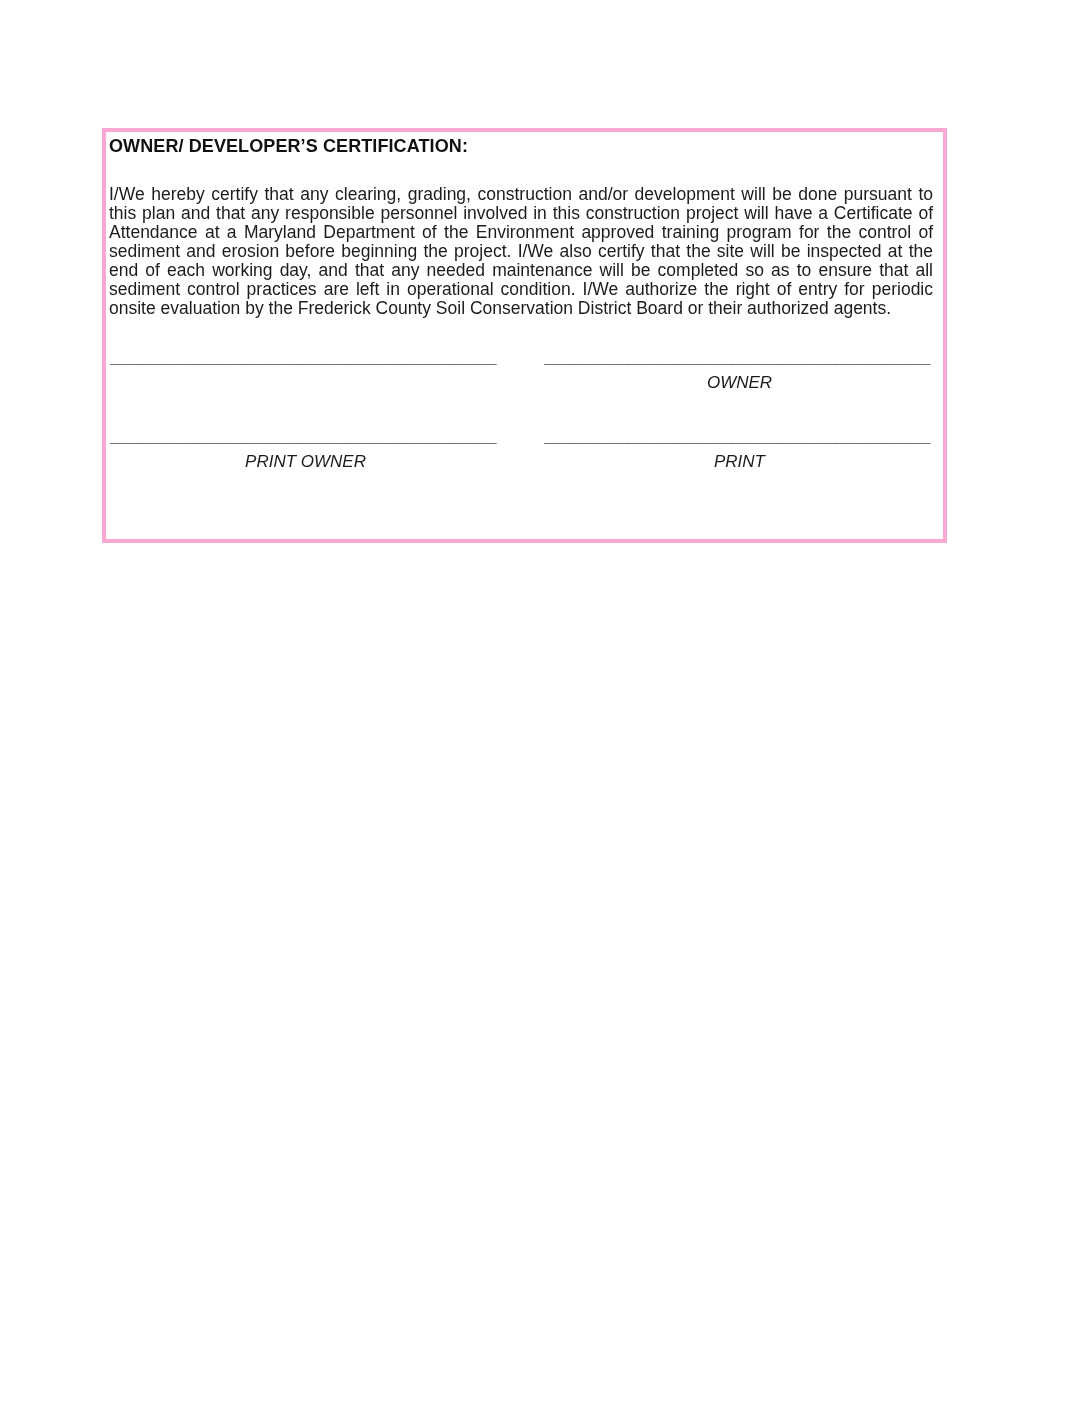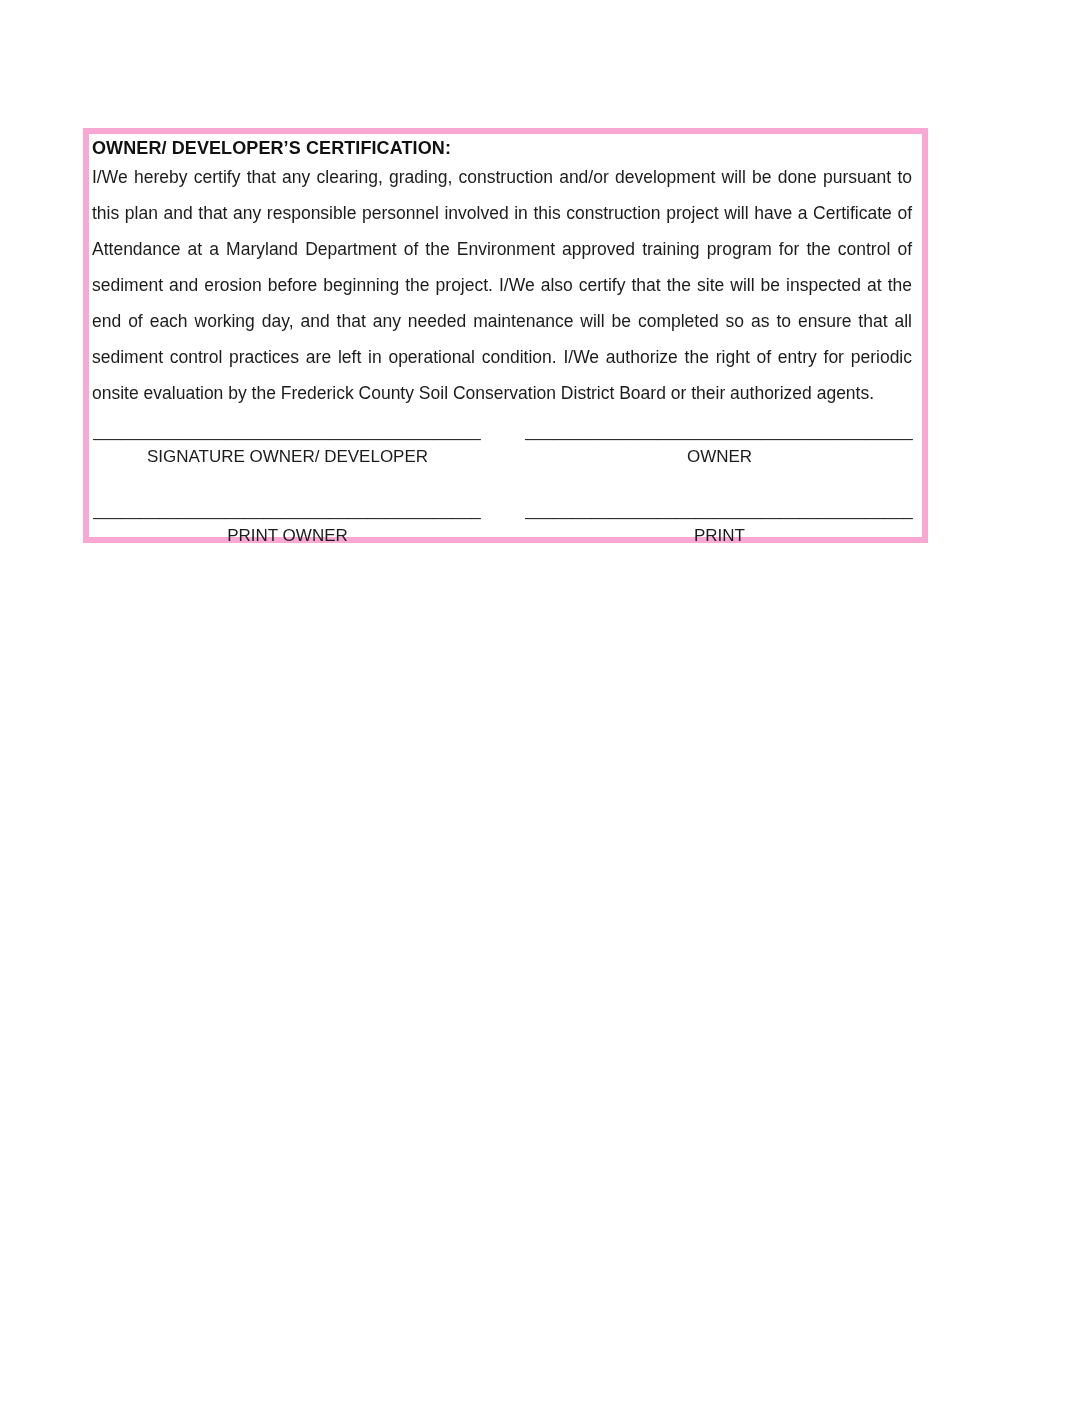--- a/index.html
+++ b/index.html
@@ -11,45 +11,47 @@
     color: #1c1c1c;
   }
   .page {
     position: relative;
     width: 1088px;
     height: 1408px;
     background: #ffffff;
   }
   .cert-box {
     position: absolute;
-    left: 83px;
+    left: 102px;
     top: 128px;
     width: 845px;
     height: 415px;
-    border: 6px solid #f9a8d4;
+    border: 4px solid #f9a8d4;
     padding: 4px 8px 8px 3px;
     background: #ffffff;
   }
   .cert-heading {
     font-size: 18px;
     font-weight: bold;
     letter-spacing: 0.1px;
     color: #111111;
   }
   .cert-body {
+    margin-top: 28px;
     font-size: 17.5px;
-    line-height: 36px;
+    line-height: 19px;
     text-align: justify;
     text-align-last: left;
     color: #1c1c1c;
     padding-right: 2px;
   }
   .sig-section {
-    margin-top: 9px;
+    margin-top: 28px;
     padding-left: 1px;
+    font-style: italic;
   }
   .sig-row {
     display: flex;
     align-items: flex-start;
   }
   .sig-row.second {
     margin-top: 32px;
   }
   .sig-col {
     width: 392px;
@@ -81,21 +83,20 @@
 
     <div class="cert-heading">OWNER/ DEVELOPER’S CERTIFICATION:</div>
 
     <p class="cert-body">I/We hereby certify that any clearing, grading, construction and/or development will be done pursuant to this plan and that any responsible personnel involved in this construction project will have a Certificate of Attendance at a Maryland Department of the Environment approved training program for the control of sediment and erosion before beginning the project. I/We also certify that the site will be inspected at the end of each working day, and that any needed maintenance will be completed so as to ensure that all sediment control practices are left in operational condition. I/We authorize the right of entry for periodic onsite evaluation by the Frederick County Soil Conservation District Board or their authorized agents.</p>
 
     <div class="sig-section">
 
       <div class="sig-row">
         <div class="sig-col">
           <div class="sig-line">_________________________________________</div>
-          <div class="sig-label">SIGNATURE OWNER/ DEVELOPER</div>
         </div>
         <div class="sig-col right">
           <div class="sig-line">_________________________________________</div>
           <div class="sig-label">OWNER</div>
         </div>
       </div>
 
       <div class="sig-row second">
         <div class="sig-col">
           <div class="sig-line">_________________________________________</div>

